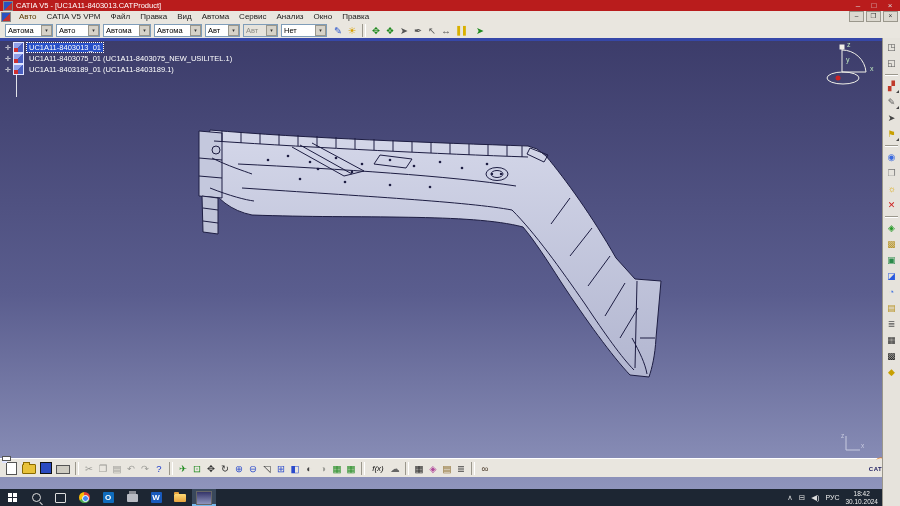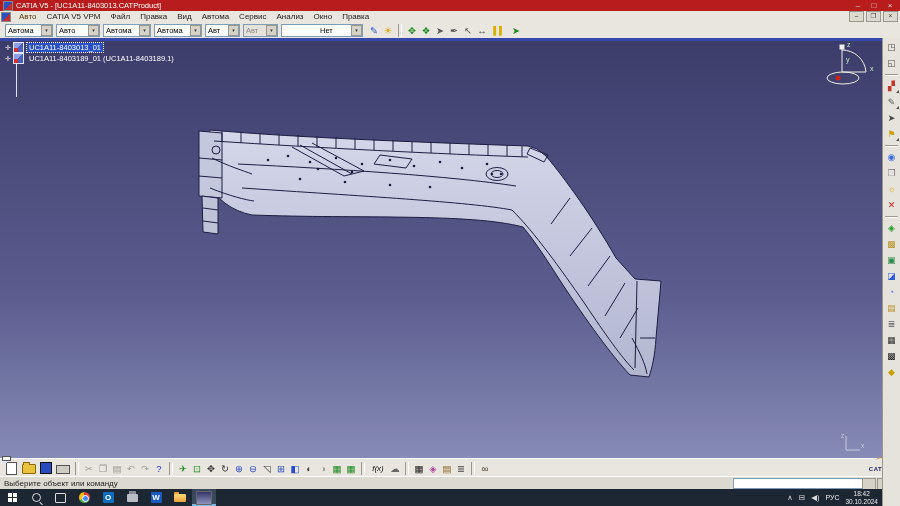--- a/index.html
+++ b/index.html
@@ -160,21 +160,21 @@
           <span class="combo-arrow">▾</span>
         </span>
         <span class="combo" style="width: 33px;">
           <span class="combo-label">Авт</span>
           <span class="combo-arrow">▾</span>
         </span>
         <span class="combo disabled" style="width: 33px;">
           <span class="combo-label">Авт</span>
           <span class="combo-arrow">▾</span>
         </span>
-        <span class="combo" style="width: 44px; padding-left: 36px;">
+        <span class="combo" style="width: 44px;">
           <span class="combo-label">Нет</span>
           <span class="combo-arrow">▾</span>
         </span>
       </span>
     <span style="display:flex;align-items:center;margin-left:4px;">
         <span class="tbico" style="color: rgb(42, 85, 204);">✎</span>
         <span class="tbico" style="color: rgb(217, 160, 0);">☀</span>
         <span class="vsep"></span>
         <span class="tbico" style="color: rgb(31, 138, 31);">✥</span>
         <span class="tbico" style="color: rgb(31, 138, 31);">❖</span>
@@ -191,20 +191,24 @@
     <div class="viewport-topline"></div>
 
     <div class="tree">
       <div class="tree-trunk"></div>
       <div class="tree-row">
         <span class="expander">✛</span>
         <span class="prod-icon"></span>
         <span class="tree-label sel">UC1A11-8403013_01</span>
       </div>
       <span><div class="tree-row">
+            <span class="expander">✛</span>
+            <span class="prod-icon"></span>
+            <span class="tree-label">UC1A11-8403075_01 (UC1A11-8403075_NEW_USILITEL.1)</span>
+          </div><div class="tree-row">
             <span class="expander">✛</span>
             <span class="prod-icon"></span>
             <span class="tree-label">UC1A11-8403189_01 (UC1A11-8403189.1)</span>
           </div></span>
     </div>
 
     <svg width="883" height="420" viewBox="0 0 883 420" style="position:absolute;left:0;top:0;">
       <defs>
         <linearGradient id="mg" x1="0" y1="0" x2="0" y2="1">
           <stop offset="0" stop-color="#d4d7e9"></stop>
@@ -351,26 +355,20 @@
       <span class="tbico" style="color: rgb(138, 106, 42);">▤</span>
       <span class="tbico" style="color: rgb(68, 68, 68);">≣</span>
       <span class="vsep"></span>
       <span class="tbico" style="color: rgb(74, 58, 42);">∞</span>
     </div>
   <div class="logo">
     <span class="logo-swoosh">⌒</span>
     <span class="logo-text">CATIA</span>
   </div>
 
-  <div class="statusbar">
-    <span>Выберите объект или команду</span>
-    <input class="command-input" type="text" value="" style="">
-    <span class="sbtn sbtn1"></span>
-    <span class="sbtn sbtn2"></span>
-  </div>
 
   <div class="taskbar">
     <span class="tb-item">
         <span class="win-grid">
           <span></span>
           <span></span>
           <span></span>
           <span></span>
         </span>
       </span>

